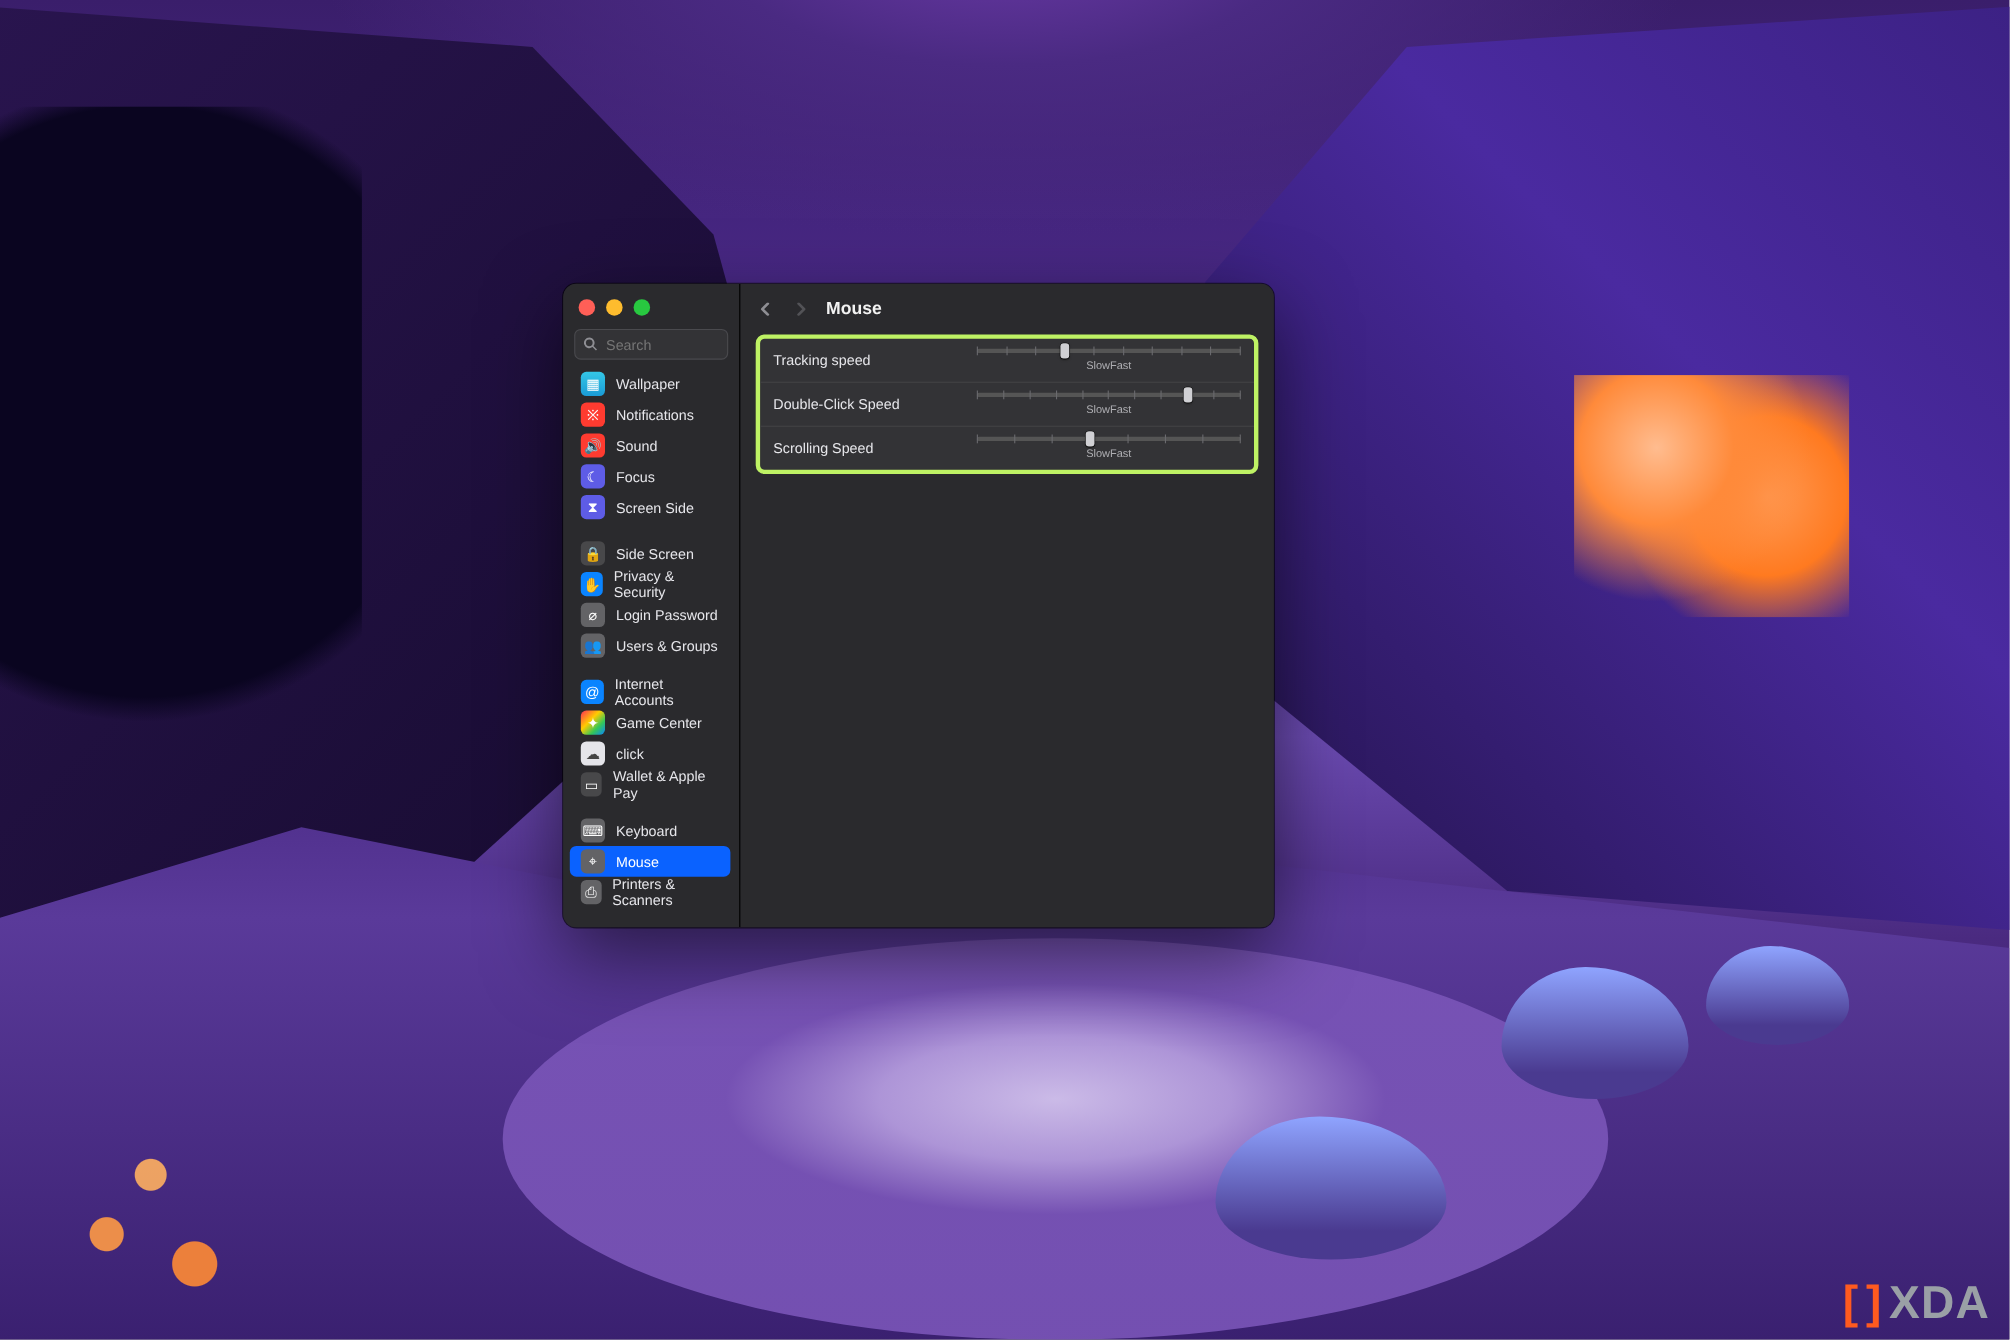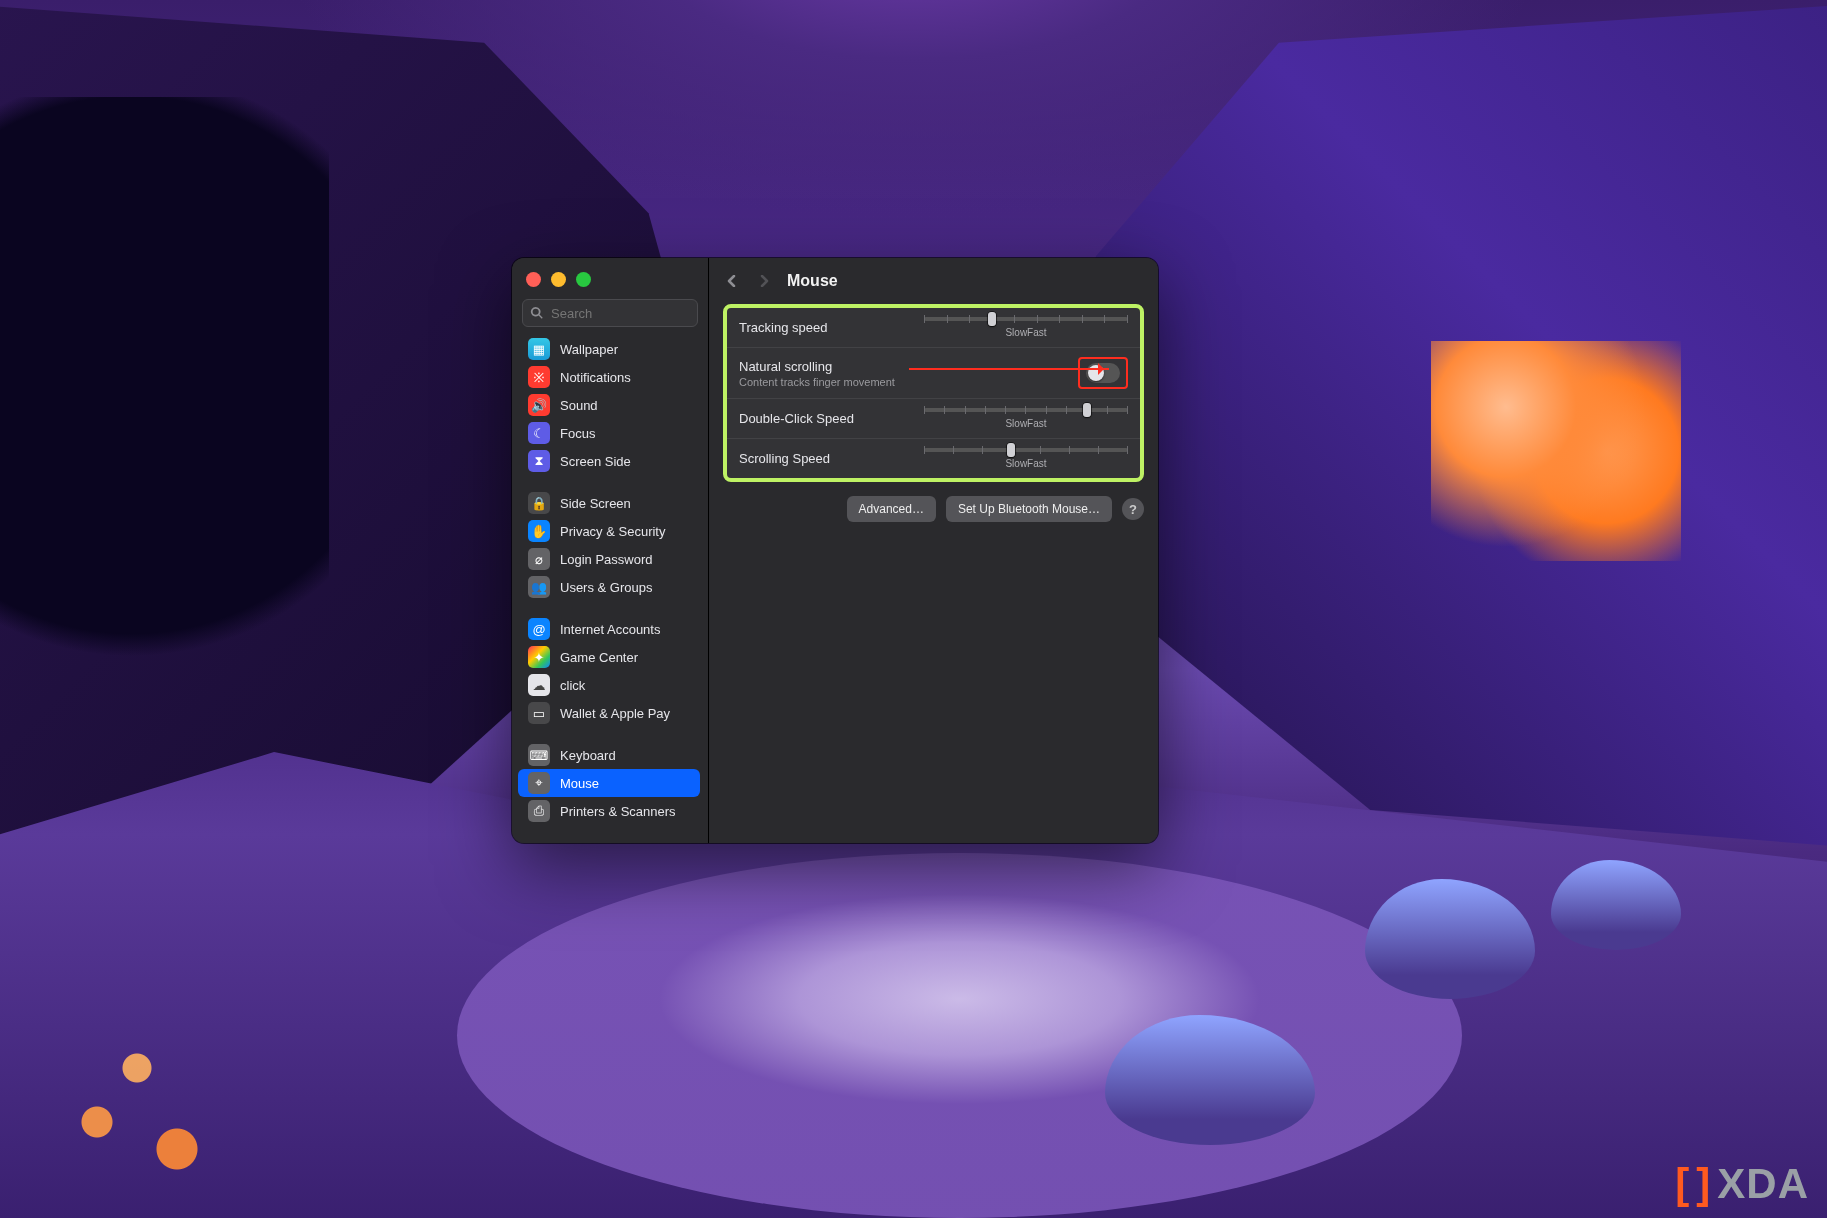--- a/index.html
+++ b/index.html
@@ -47,21 +47,21 @@
                font-size:42px; letter-spacing:1px; color:#9aa0a6; display:flex; align-items:center; gap:6px;}
   .watermark .bracket-l,.watermark .bracket-r { color:#ff5a1f; font-weight:900; }
 
   
   .window {
     position: absolute; left: 512px; top: 258px; width: 646px; height: 585px;
     background: #2a2a2d; border-radius: 12px; display: flex;
     box-shadow: 0 24px 70px rgba(0,0,0,.55), 0 0 0 1px rgba(0,0,0,.6);
     overflow: hidden;
   }
-  .sidebar { width: 197px; background: rgba(42,42,46,.85); backdrop-filter: blur(20px);
+  .sidebar { width: 161px; background: rgba(42,42,46,.85); backdrop-filter: blur(20px);
              display: flex; flex-direction: column; border-right: 1px solid #000; }
   .traffic { display:flex; gap:10px; padding:14px 14px 8px; }
   .tl { width:15px; height:15px; border-radius:50%; }
   .tl.red{background:#ff5f57}.tl.yel{background:#febc2e}.tl.grn{background:#28c840}
 
   .search { margin:4px 10px 8px; position:relative; }
   .search input { width:100%; height:28px; border-radius:6px; border:1px solid #4a4a4e;
                   background:#333336; color:#ddd; padding:0 8px 0 28px; font-size:13px; outline:none;}
   .search svg { position:absolute; left:8px; top:7px; width:14px; height:14px; fill:#8e8e93;}
 
@@ -272,34 +272,20 @@
                 </div>
                 <div class="knob" style="left: 33.3333%;"></div>
             </div>
             <div class="minmax">
               <span>Slow</span>
               <span>Fast</span>
             </div>
           </div>
         </div>
 
-        <div class="row" style="position:relative">
-          <span class="label">
-            <span>Natural scrolling</span>
-            <span class="sub">Content tracks finger movement</span>
-          </span>
-          <div class="ctrl" style="align-items:flex-end">
-            <span class="annot">
-              <div class="toggle">
-                <div class="dot"></div>
-              </div>
-            </span>
-          </div>
-          <div class="arrow" style="left:182px; width:200px; top:20px;"></div>
-        </div>
 
 
         <div class="row">
           <span class="label">Double-Click Speed</span>
           <div class="ctrl">
             <div class="slider" id="slider-double">
               <div class="ticks">
                   <i></i>
                   <i></i>
                   <i></i>
@@ -340,19 +326,14 @@
             <div class="minmax">
               <span>Slow</span>
               <span>Fast</span>
             </div>
           </div>
         </div>
 
       </div>
     </div>
 
-    <div class="footer">
-      <button class="btn">Advanced…</button>
-      <button class="btn">Set Up Bluetooth Mouse…</button>
-      <div class="help">?</div>
-    </div>
   </div>
 </div>
 
 </body></html>

